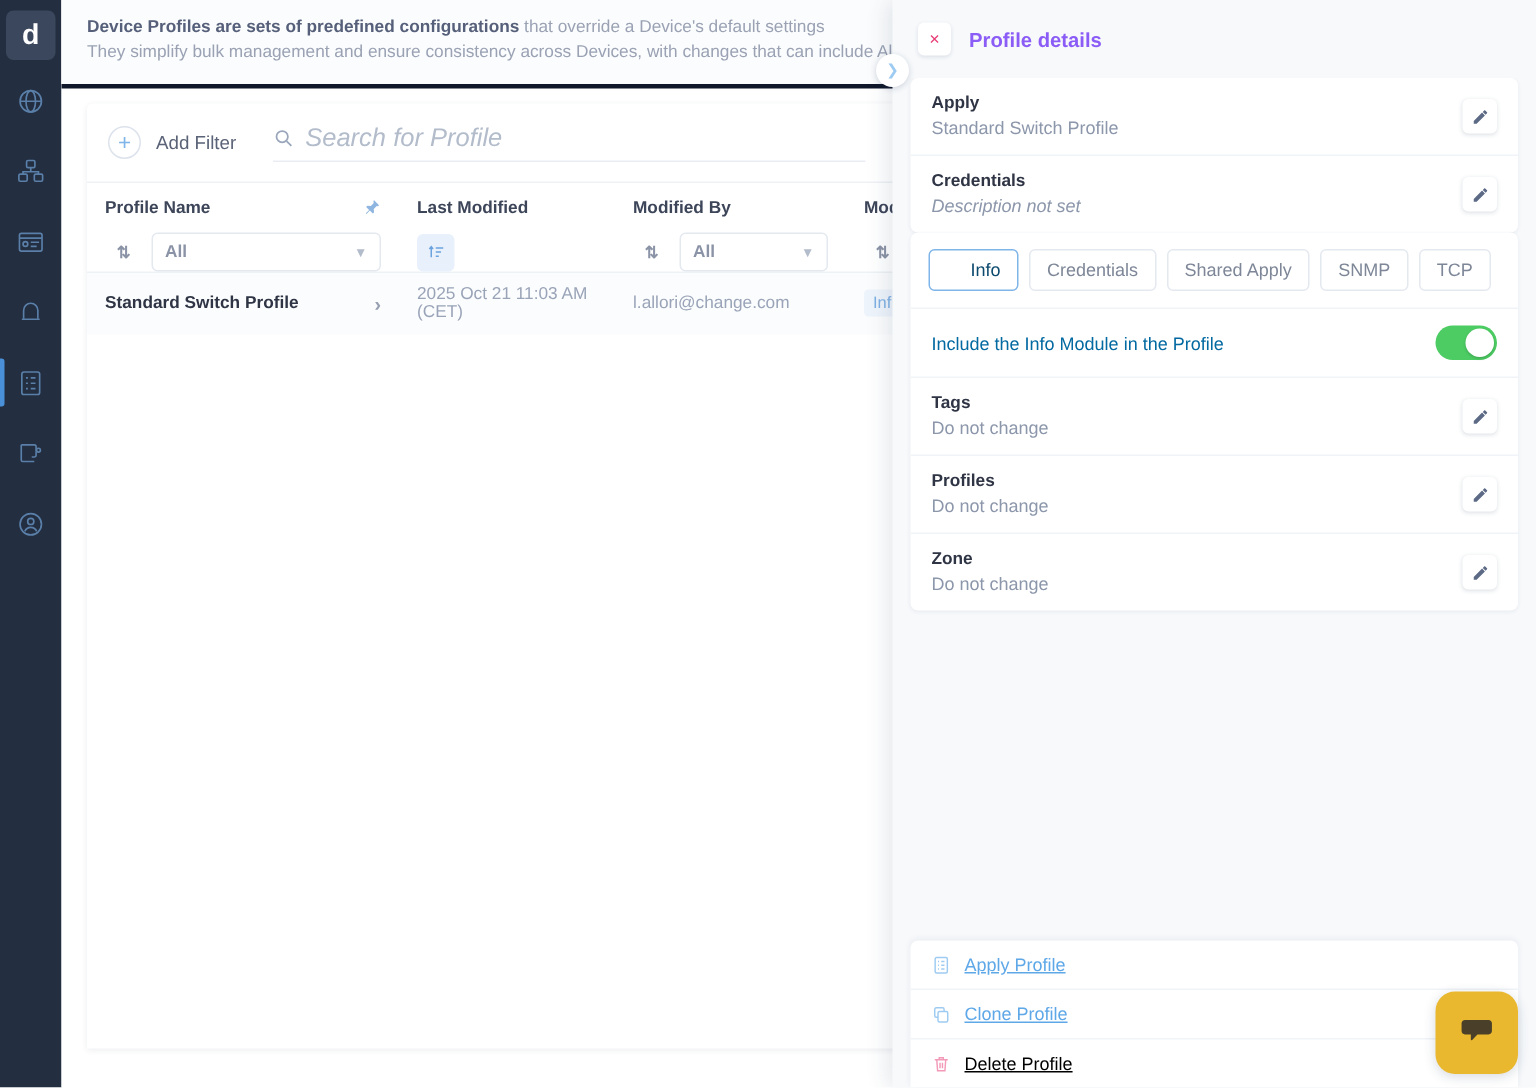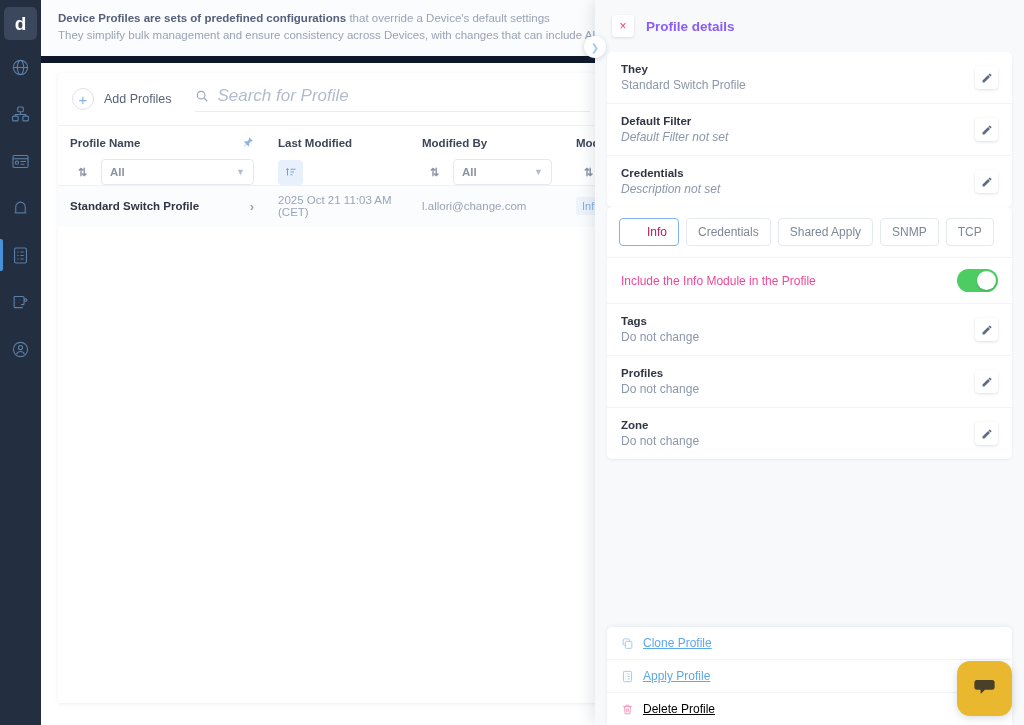--- a/index.html
+++ b/index.html
@@ -46,21 +46,21 @@
     height: 36px; padding: 0 0 0 17px;
     display: flex; align-items: center;
     border-bottom: 1px solid #eef1f5;
     background: #fff;
   }
   .page-title { font-size: 14px; font-weight: 700; color: #8b93a6; letter-spacing: .2px; }
 
   .banner {
     padding: 10px 17px 12px 17px;
     background: #fbfcfd;
-    border-bottom: 7px solid #0f172a;
+    border-bottom: 3px solid #0f172a;
     position: relative;
   }
   .banner-line { font-size: 11.5px; color: #9aa2b4; line-height: 17px; white-space: nowrap; }
   .banner-line b { color: #56607a; font-weight: 700; }
 
   .toolcard {
     margin: 10px 0 0 17px;
     background: #ffffff;
     border-radius: 4px 4px 0 0;
     box-shadow: 0 1px 4px rgba(40,60,90,.09);
@@ -185,27 +185,27 @@
     color: #5c6a85; cursor: pointer; flex: none;
   }
 
   .tabs-card { margin-top: 8px; }
   .tabs { display: flex; gap: 7px; padding: 11px 12px; flex-wrap: wrap; }
   .tab {
     border: 1px solid #e4e9f0; border-radius: 4px;
     padding: 5px 11px; font-size: 12px; color: #7e8798;
     background: #fff; cursor: pointer; line-height: 16px;
   }
-  .tab.active { border-color: #7fb5e8; color: #be185d; padding-left: 27px; }
+  .tab.active { border-color: #7fb5e8; color: #0c4a6e; padding-left: 27px; }
 
   .toggle-row {
     display: flex; align-items: center; justify-content: space-between;
     padding: 11px 14px; border-top: 1px solid #f0f3f7; border-bottom: 1px solid #f0f3f7;
   }
-  .toggle-label { font-size: 12px; color: #ec4899; }
+  .toggle-label { font-size: 12px; color: #0369a1; }
   .switch {
     width: 41px; height: 23px; border-radius: 12px; background: #4ccc63;
     position: relative; cursor: pointer; flex: none;
   }
   .switch .knob {
     position: absolute; top: 2px; right: 2px;
     width: 19px; height: 19px; border-radius: 50%; background: #fff;
     box-shadow: 0 1px 2px rgba(0,0,0,.18);
   }
 
@@ -337,21 +337,21 @@
         <b>Device Profiles are sets of predefined configurations</b><span> that override a Device's default settings</span>
       </div>
       <div class="banner-line">They simplify bulk management and ensure consistency across Devices, with changes that can include Aler</div>
     </div>
 
     <div class="toolcard">
 
       <div class="toolbar">
         <div class="add-btn">
           <div class="plus-circle">+</div>
-          <div class="add-label">Add Profiles</div>
+          <div class="add-label">Add Filter</div>
         </div>
         <div class="search-wrap">
           <span class="search-icon">
             <svg width="14" height="14" viewBox="0 0 24 24" fill="none" stroke="currentColor" stroke-width="2">
               <circle cx="10.5" cy="10.5" r="6.5"></circle>
                 <path d="M15.5 15.5L21 21"></path>
             </svg>
           </span>
           <input class="search-input" type="text" placeholder="Search for Profile" style="">
         </div>
@@ -455,33 +455,22 @@
     <div class="panel-head">
       <div class="close-btn">×</div>
       <div class="panel-title">Profile details</div>
     </div>
 
     <div class="panel-body">
 
       <div class="card">
         <div class="field-row">
           <div>
-            <div class="field-label">They</div>
+            <div class="field-label">Apply</div>
             <div class="field-value">Standard Switch Profile</div>
-          </div>
-          <div class="pencil">
-            <svg width="12" height="12" viewBox="0 0 24 24" fill="currentColor">
-                <path d="M3 17.2V21h3.8L17.9 9.9l-3.8-3.8L3 17.2zM20.7 7.1c.4-.4.4-1 0-1.4l-2.4-2.4c-.4-.4-1-.4-1.4 0l-1.9 1.9 3.8 3.8 1.9-1.9z"></path>
-              </svg>
-          </div>
-        </div>
-        <div class="field-row">
-          <div>
-            <div class="field-label">Default Filter</div>
-            <div class="field-value italic">Default Filter not set</div>
           </div>
           <div class="pencil">
             <svg width="12" height="12" viewBox="0 0 24 24" fill="currentColor">
                 <path d="M3 17.2V21h3.8L17.9 9.9l-3.8-3.8L3 17.2zM20.7 7.1c.4-.4.4-1 0-1.4l-2.4-2.4c-.4-.4-1-.4-1.4 0l-1.9 1.9 3.8 3.8 1.9-1.9z"></path>
               </svg>
           </div>
         </div>
         <div class="field-row">
           <div>
             <div class="field-label">Credentials</div>
@@ -542,37 +531,37 @@
             <svg width="12" height="12" viewBox="0 0 24 24" fill="currentColor">
                 <path d="M3 17.2V21h3.8L17.9 9.9l-3.8-3.8L3 17.2zM20.7 7.1c.4-.4.4-1 0-1.4l-2.4-2.4c-.4-.4-1-.4-1.4 0l-1.9 1.9 3.8 3.8 1.9-1.9z"></path>
               </svg>
           </div>
         </div>
       </div>
     </div>
 
     <div class="panel-foot">
       <div class="foot-card">
+        <div class="act blue">
+          <span class="act-ic">
+            <svg width="13" height="13" viewBox="0 0 24 24" fill="none" stroke="currentColor" stroke-width="1.8">
+              <rect x="4.5" y="2.5" width="15" height="19" rx="1.8"></rect>
+              <path d="M8 7.5h1.2M12 7.5h4M8 12h1.2M12 12h4M8 16.5h1.2M12 16.5h4"></path>
+            </svg>
+          </span>
+          <span class="act-label">Apply Profile</span>
+        </div>
         <div class="act blue">
           <span class="act-ic">
             <svg width="13" height="13" viewBox="0 0 24 24" fill="none" stroke="currentColor" stroke-width="1.8">
               <rect x="8" y="8" width="12" height="13" rx="1.8"></rect>
                 <path d="M15.5 8V5.3c0-1-.8-1.8-1.8-1.8H5.8C4.8 3.5 4 4.3 4 5.3v8c0 1 .8 1.8 1.8 1.8H8"></path>
             </svg>
           </span>
           <span class="act-label">Clone Profile</span>
-        </div>
-        <div class="act blue">
-          <span class="act-ic">
-            <svg width="13" height="13" viewBox="0 0 24 24" fill="none" stroke="currentColor" stroke-width="1.8">
-              <rect x="4.5" y="2.5" width="15" height="19" rx="1.8"></rect>
-              <path d="M8 7.5h1.2M12 7.5h4M8 12h1.2M12 12h4M8 16.5h1.2M12 16.5h4"></path>
-            </svg>
-          </span>
-          <span class="act-label">Apply Profile</span>
         </div>
         <div class="act red">
           <span class="act-ic">
             <svg width="13" height="13" viewBox="0 0 24 24" fill="none" stroke="currentColor" stroke-width="1.8">
               <path d="M4 6.5h16M9.5 6.5V4h5v2.5"></path>
                 <path d="M6.5 6.5l1 13.5h9l1-13.5"></path>
                 <path d="M10.5 10v7M13.5 10v7"></path>
             </svg>
           </span>
           <span class="act-label">Delete Profile</span>

